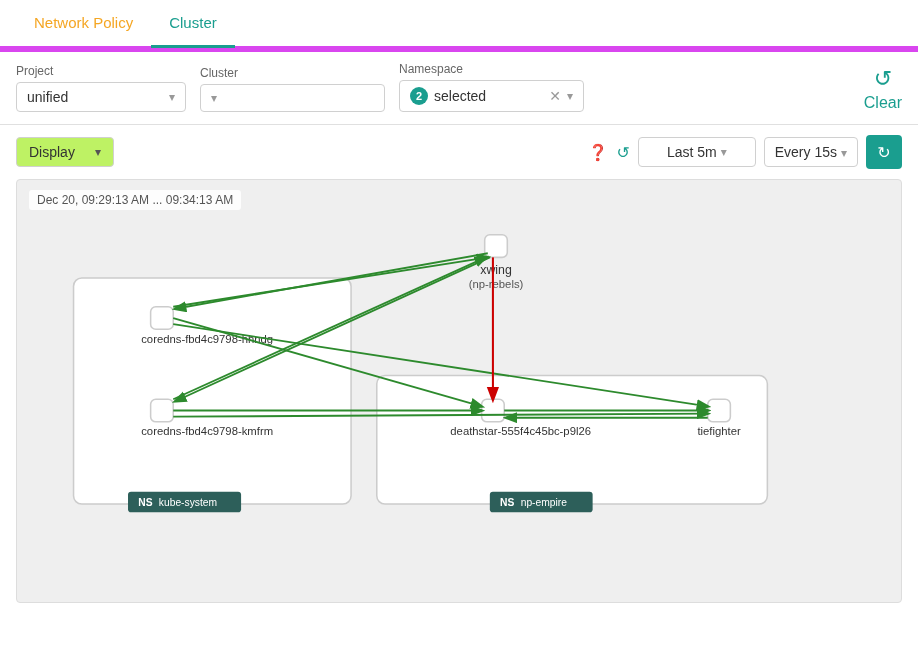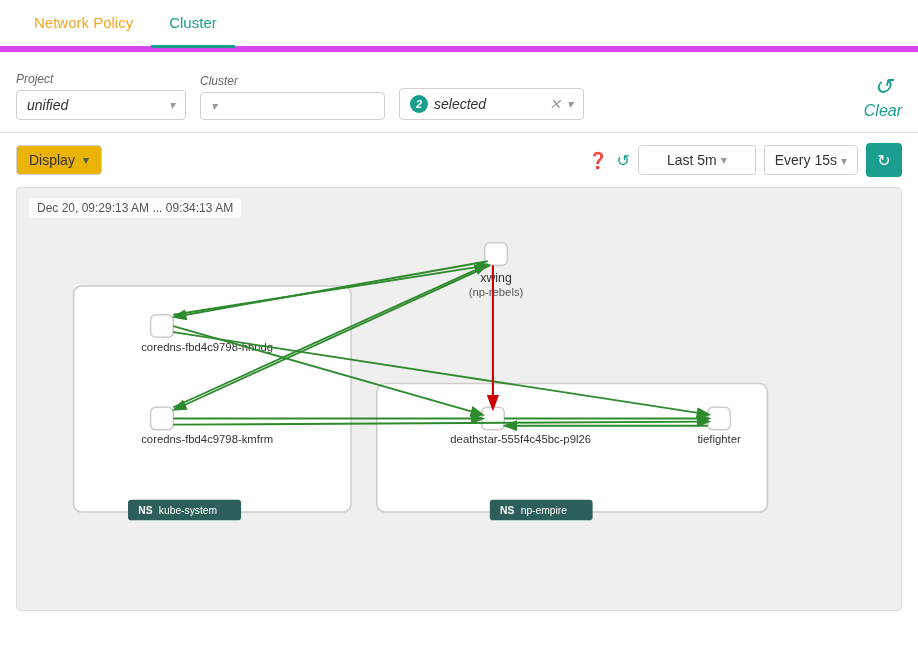--- a/index.html
+++ b/index.html
@@ -13,56 +13,57 @@
 
 <div style="display:flex; border-bottom: 6px solid #d946ef; padding: 0 16px; background:#fff;">
   <div class="tab orange" style="padding:14px 18px; cursor:pointer; font-size:15px; font-weight:500; color:#f5a623; border-bottom: 3px solid transparent; margin-bottom:-2px;">
     <span>Network Policy</span>
   </div>
   <div class="tab active" style="padding:14px 18px; cursor:pointer; font-size:15px; font-weight:500; color:#1a9e8f; border-bottom: 3px solid #1a9e8f; margin-bottom:-2px;">
     <span>Cluster</span>
   </div>
 </div>
 
-<div style="display:flex; align-items:flex-end; padding:20px 16px 12px; gap:14px; border-bottom:1px solid #e0e0e0;font-style:italic;">
+<div style="display:flex; align-items:flex-end; padding:10px 16px 12px; gap:14px; border-bottom:1px solid #e0e0e0;">
 
   <div style="display:flex;flex-direction:column;gap:4px;">
     <span style="font-size:12px;color:#666;">Project</span>
     <div style="display:flex;align-items:center;border:1px solid #d0d0d0;border-radius:4px;padding:6px 10px;min-width:170px;background:#fff;cursor:pointer;font-size:14px;">
       <span style="flex:1;">unified</span>
       <span style="color:#999;font-size:12px;">▾</span>
     </div>
   </div>
 
   <div style="display:flex;flex-direction:column;gap:4px;">
     <span style="font-size:12px;color:#666;">Cluster</span>
     <div style="display:flex;align-items:center;border:1px solid #d0d0d0;border-radius:4px;padding:6px 10px;min-width:185px;background:#fff;cursor:pointer;font-size:14px;gap:6px;">
       <span style="color:#999;font-size:12px;">▾</span>
     </div>
   </div>
 
   <div style="display:flex;flex-direction:column;gap:4px;">
+    <span style="font-size:12px;color:#666;">Namespace</span>
     <div style="display:flex;align-items:center;border:1px solid #d0d0d0;border-radius:4px;padding:6px 10px;min-width:185px;background:#fff;cursor:pointer;font-size:14px;gap:6px;">
       <span style="background:#1a9e8f;color:#fff;border-radius:50%;width:18px;height:18px;display:inline-flex;align-items:center;justify-content:center;font-size:11px;font-weight:bold;">
         <span>2</span>
       </span>
       <span style="flex:1;">selected</span>
       <span style="color:#999;font-size:14px;cursor:pointer;">✕</span>
       <span style="color:#999;font-size:12px;">▾</span>
     </div>
   </div>
 
   <div style="margin-left:auto;display:flex;flex-direction:column;align-items:center;gap:2px;cursor:pointer;color:#1a9e8f;">
     <span style="font-size:22px;">↺</span>
     <span style="font-size:16px;">Clear</span>
   </div>
 </div>
 
 <div style="display:flex;align-items:center;padding:10px 16px;gap:10px;">
-  <div style="display:flex;align-items:center;gap:8px;border:1px solid #d0d0d0;border-radius:4px;padding:6px 12px;cursor:pointer;font-size:14px;background:#eab308;">
+  <div style="display:flex;align-items:center;gap:20px;border:1px solid #d0d0d0;border-radius:4px;padding:6px 12px;cursor:pointer;font-size:14px;background:#bef264;">
     <span>Display</span>
     <span style="font-size:12px;color:#555;">▾</span>
   </div>
 
   <div style="margin-left:auto;display:flex;align-items:center;gap:8px;">
     <span style="color:#1a9e8f;font-size:16px;cursor:pointer;">❓</span>
     <span style="color:#1a9e8f;font-size:16px;cursor:pointer;">↺</span>
     <div style="display:flex;align-items:center;gap:4px;border:1px solid #d0d0d0;border-radius:4px;padding:6px 28px;cursor:pointer;font-size:14px;background:#fff;">
       <span>Last 5m</span>
       <span style="color:#999;font-size:12px;">▾</span>

